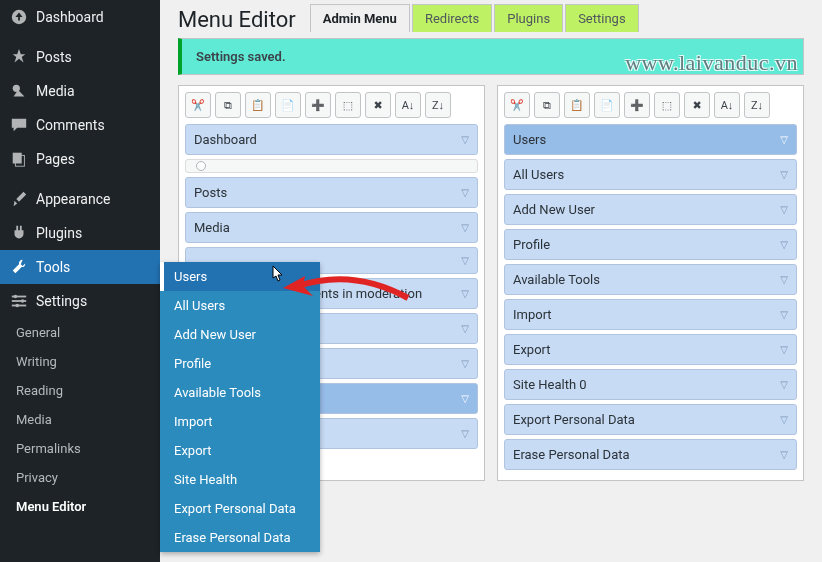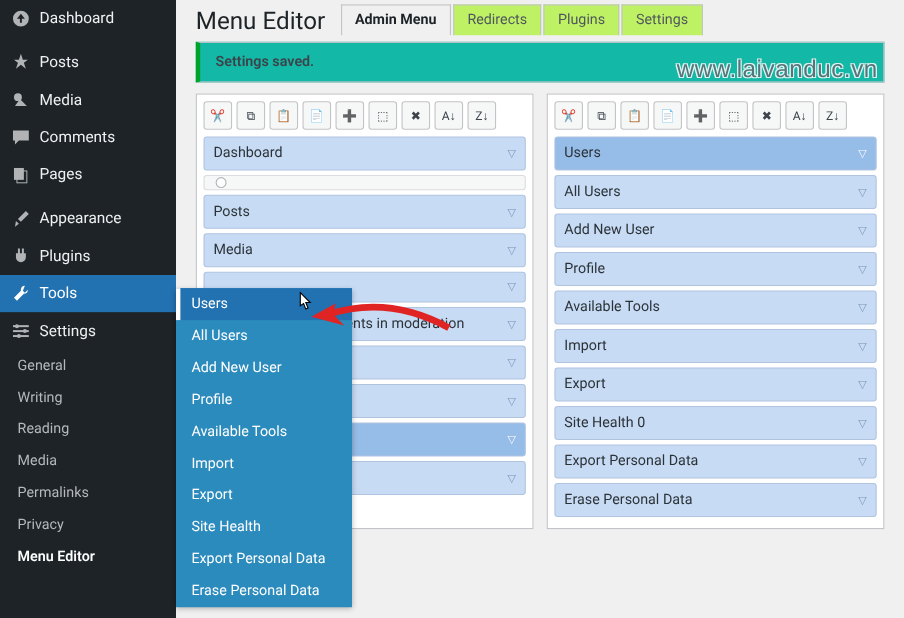--- a/index.html
+++ b/index.html
@@ -16,32 +16,32 @@
 .ico{width:18px;height:18px;opacity:.7;fill:currentColor;flex-shrink:0}
 .flyout{position:absolute;left:160px;top:262px;width:160px;background:#2c8bbd;color:#fff;font-size:13px;z-index:10;box-shadow:0 2px 5px rgba(0,0,0,.3)}
 .fly-item{padding:7px 14px;cursor:pointer}
 .fly-item.head{background:#2271b1;border-left:4px solid #fff;padding-left:10px}
 .main{flex:1;padding:0 18px 10px 18px;position:relative;overflow:hidden}
 .hdr{display:flex;align-items:flex-end;margin-top:4px}
 .hdr h1{font-size:22px;font-weight:400;margin:0 14px 0 0;color:#1d2327}
 .tabs{display:flex}
 .tab{padding:6px 12px;background:#bef264;color:#50575e;border:1px solid #c3c4c7;border-bottom:none;margin-right:2px;font-size:13px;cursor:pointer}
 .tab.active{background:#f0f0f1;color:#1d2327;font-weight:700}
-.notice{border:1px solid #c3c4c7;border-left:4px solid #00a32a;background:#14b8a6;padding:10px 14px;margin:6px 0 10px 0;font-weight:600}
+.notice{border:1px solid #c3c4c7;border-left:4px solid #00a32a;background:#5eead4;padding:10px 14px;margin:6px 0 10px 0;font-weight:600}
 .panels{display:flex;gap:12px}
 .panel{border:1px solid #c3c4c7;background:#fff;padding:6px;flex:1}
 .tbar{display:flex;gap:4px;margin-bottom:6px}
 .tbtn{width:24px;height:24px;border:1px solid #c3c4c7;background:#f6f7f7;border-radius:3px;display:flex;align-items:center;justify-content:center;font-size:11px;cursor:pointer}
 .mitem{border:1px solid #b0c4e0;background:#c7dbf5;border-radius:3px;padding:7px 8px;margin-bottom:4px;display:flex;justify-content:space-between;align-items:center;font-size:13px;color:#2c3338;position:relative}
 .mitem.sel{background:#96bce8}
 .mitem.sep{background:#f6f7f7;border-color:#dcdcde;height:10px;padding:1px 6px}
 .mitem .dd{color:#7c94b8;font-size:10px}
 .cursor{position:absolute;left:267px;top:265px;z-index:20;pointer-events:none}
 .arrow{position:absolute;left:283px;top:268px;z-index:15;pointer-events:none}
-.watermark{position:absolute;right:24px;top:50px;font-size:22px;color:#606a73;opacity:.85;font-family:Liberation Sans, sans-serif;pointer-events:none;z-index:5;letter-spacing:.5px;text-shadow:1px 1px 0 #fff,-1px -1px 0 #fff,1px -1px 0 #fff,-1px 1px 0 #fff}
+.watermark{position:absolute;right:24px;top:50px;font-size:22px;color:#606a73;opacity:.85;font-family:Liberation Serif, serif;pointer-events:none;z-index:5;letter-spacing:.5px;text-shadow:1px 1px 0 #fff,-1px -1px 0 #fff,1px -1px 0 #fff,-1px 1px 0 #fff}
 .sep-dot{width:8px;height:8px;border:1px solid #b0b5ba;border-radius:50%;background:#fff;margin-left:4px}
 </style>
 </head>
 <body>
 
 <div class="wrap">
   <div class="sidebar">
     <div class="side-item">
         <svg class="ico" viewBox="0 0 20 20">
           <path d="M10 2a8 8 0 108 8 8 8 0 00-8-8zm0 3l4 5h-3v4h-2v-4H6z"></path>

